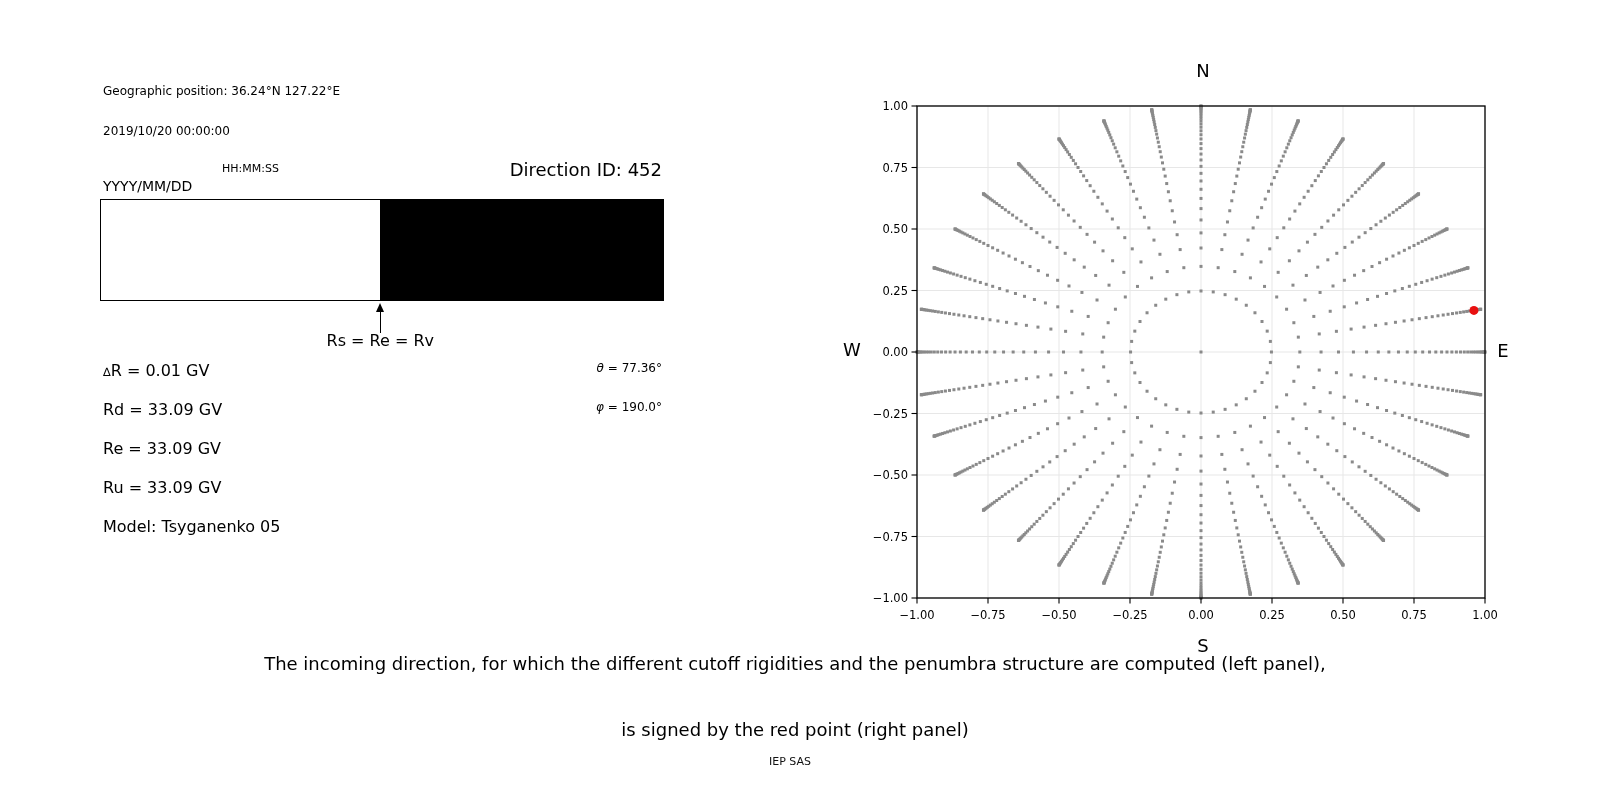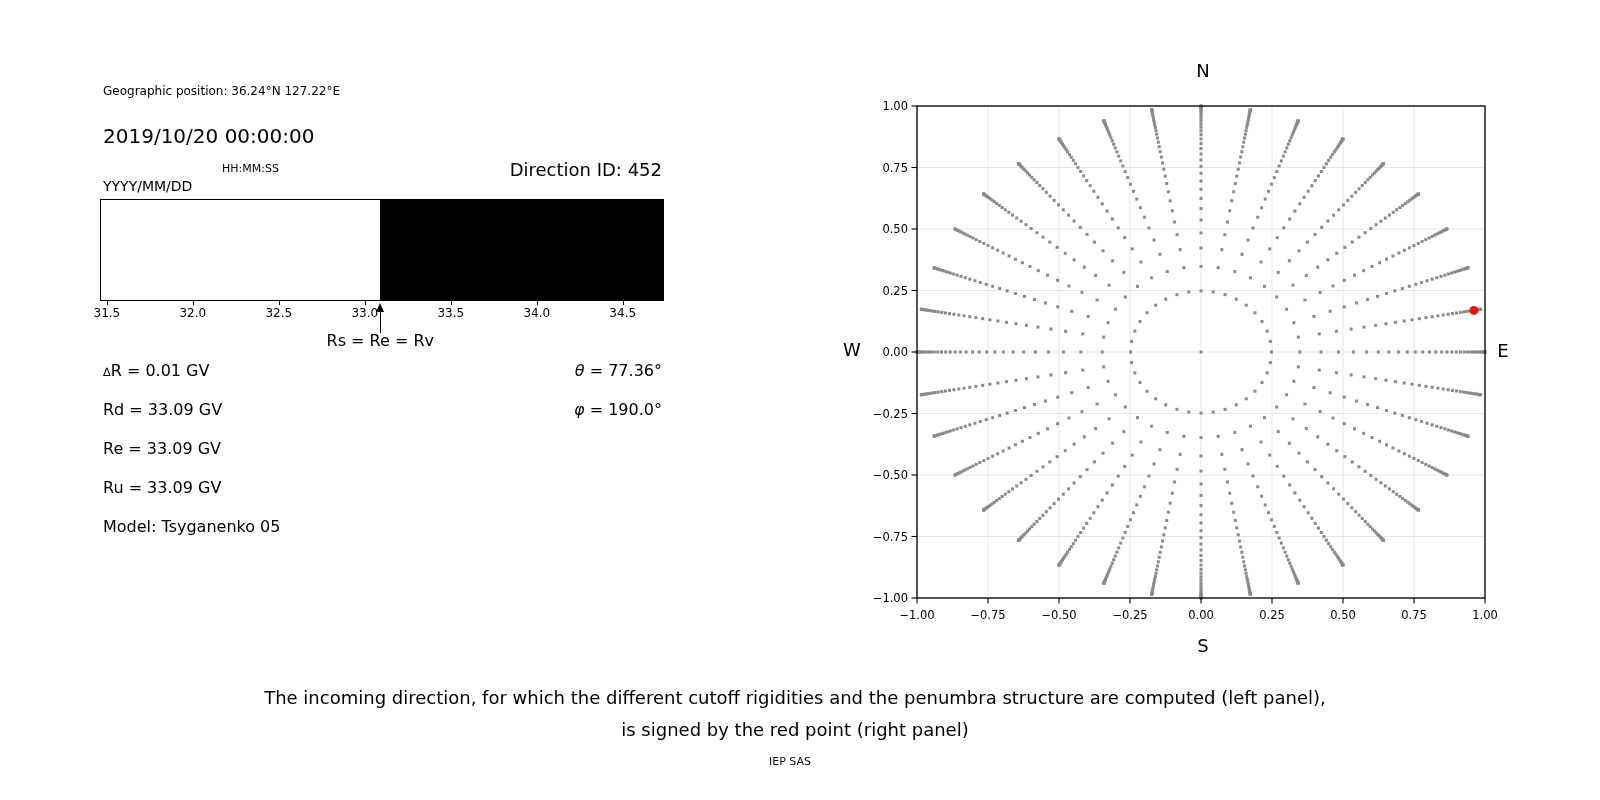--- a/index.html
+++ b/index.html
@@ -2,39 +2,39 @@
 <html><head>
 <meta charset="utf-8">
 <style>
   html,body{margin:0;padding:0;background:#ffffff;}
   .canvas{
     position:relative;width:1600px;height:800px;background:#ffffff;overflow:hidden;
     font-family:"DejaVu Sans","Liberation Sans",sans-serif;color:#000;
   }
   .abs{position:absolute;}
   .t-geo{left:103px;top:84px;font-size:12px;}
-  .t-dt{left:103px;top:124px;font-size:20px;}
+  .t-dt{left:103px;top:124px;font-size:12px;}
   .t-fmt1{left:103px;top:178px;font-size:14px;}
   .t-fmt2{left:222px;top:162px;font-size:11px;}
   .t-dirid{right:938px;top:159px;font-size:18px;}
   .penumbra-box{
     left:100px;top:199px;width:564px;height:102px;background:#ffffff;
     border:1.3px solid #000;box-sizing:border-box;
   }
   .penumbra-black{position:absolute;top:0;bottom:0;right:0;background:#000;}
   .penumbra-ticks{left:100px;top:301px;width:564px;height:22px;}
   .ptick-mark{position:absolute;top:0;width:1.3px;height:4px;background:#000;}
   .ptick-label{position:absolute;top:5px;width:44px;margin-left:-22px;text-align:center;font-size:12px;}
   .arrow-wrap{top:303px;width:10px;margin-left:-5px;height:30px;}
   .arrow-head{position:absolute;left:50%;margin-left:-4.5px;top:0;width:0;height:0;
     border-left:4.5px solid transparent;border-right:4.5px solid transparent;border-bottom:9px solid #000;}
   .arrow-line{position:absolute;left:50%;margin-left:-0.7px;top:6px;width:1.4px;height:24px;background:#000;}
   .rs-label{top:331px;width:180px;margin-left:-90px;text-align:center;font-size:16px;}
   .vrow{left:103px;font-size:16px;text-align:right;}
-  .vrow-r{right:938px;font-size:16px;text-align:right;}
+  .vrow-r{right:938px;font-size:12px;text-align:right;}
   .delta-sym{font-size:11.5px;}
   .greek{font-style:italic;}
   .scatter-svg{left:860px;top:50px;}
   .compass{font-size:18px;width:34px;text-align:center;}
   .cap{left:5px;width:1580px;text-align:center;font-size:18px;}
   .cap-credit{left:5px;width:1570px;text-align:center;font-size:11px;color:#111;}
 </style>
 </head>
 <body>
 
@@ -42,36 +42,20 @@
 
   <div class="abs t-geo">Geographic position: 36.24°N 127.22°E</div>
   <div class="abs t-dt">2019/10/20 00:00:00</div>
   <div class="abs t-fmt1">YYYY/MM/DD</div>
   <div class="abs t-fmt2">HH:MM:SS</div>
   <div class="abs t-dirid">Direction ID: 452</div>
 
   <div class="abs penumbra-box">
     <div class="penumbra-black" id="penumbra-black" style="left: 49.6951%;"></div>
   </div>
-  <div class="abs penumbra-ticks" id="penumbra-ticks">
-      <div class="ptick-mark" style="left: 1.21951%;"></div>
-      <div class="ptick-label" style="left: 1.21951%;">31.5</div>
-      <div class="ptick-mark" style="left: 16.4634%;"></div>
-      <div class="ptick-label" style="left: 16.4634%;">32.0</div>
-      <div class="ptick-mark" style="left: 31.7073%;"></div>
-      <div class="ptick-label" style="left: 31.7073%;">32.5</div>
-      <div class="ptick-mark" style="left: 46.9512%;"></div>
-      <div class="ptick-label" style="left: 46.9512%;">33.0</div>
-      <div class="ptick-mark" style="left: 62.1951%;"></div>
-      <div class="ptick-label" style="left: 62.1951%;">33.5</div>
-      <div class="ptick-mark" style="left: 77.439%;"></div>
-      <div class="ptick-label" style="left: 77.439%;">34.0</div>
-      <div class="ptick-mark" style="left: 92.6829%;"></div>
-      <div class="ptick-label" style="left: 92.6829%;">34.5</div>
-    </div>
 
   <div class="abs arrow-wrap" id="penumbra-arrow" style="left: 380.28px;">
     <div class="arrow-head"></div>
     <div class="arrow-line"></div>
   </div>
   <div class="abs rs-label" id="rs-label" style="left: 380.28px;">Rs = Re = Rv</div>
 
   <div class="abs vrow" style="top:361px;"><span class="delta-sym">∆</span><span>R = 0.01 GV</span></div>
   <div class="abs vrow" style="top:400px;">Rd = 33.09 GV</div>
   <div class="abs vrow" style="top:439px;">Re = 33.09 GV</div>
@@ -1293,17 +1277,17 @@
       <line x1="51.5" y1="56" x2="57" y2="56" stroke="#000" stroke-width="1.1"></line>
       <text x="48" y="60" text-anchor="end" font-size="11.5px" fill="#000">1.00</text>
       <circle cx="613.924" cy="260.426" r="4.5" fill="#e81010"></circle>
     </svg>
 
   <div class="abs compass" style="left:1186px;top:60px;">N</div>
   <div class="abs compass" style="left:1186px;top:635px;">S</div>
   <div class="abs compass" style="left:835px;top:339px;">W</div>
   <div class="abs compass" style="left:1486px;top:340px;">E</div>
 
-  <div class="abs cap" style="top:687px;">The incoming direction, for which the different cutoff rigidities and the penumbra structure are computed (left panel),</div>
+  <div class="abs cap" style="top:653px;">The incoming direction, for which the different cutoff rigidities and the penumbra structure are computed (left panel),</div>
   <div class="abs cap-credit" style="top:755px;">IEP SAS</div>
   <div class="abs cap" style="top:719px;">is signed by the red point (right panel)</div>
 
 </div>
 
 </body></html>

